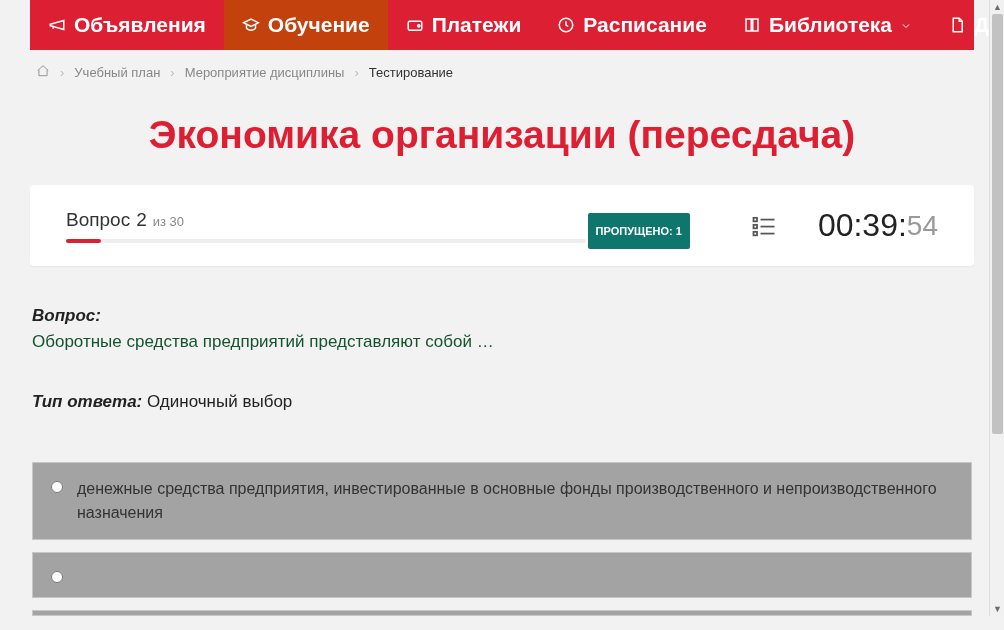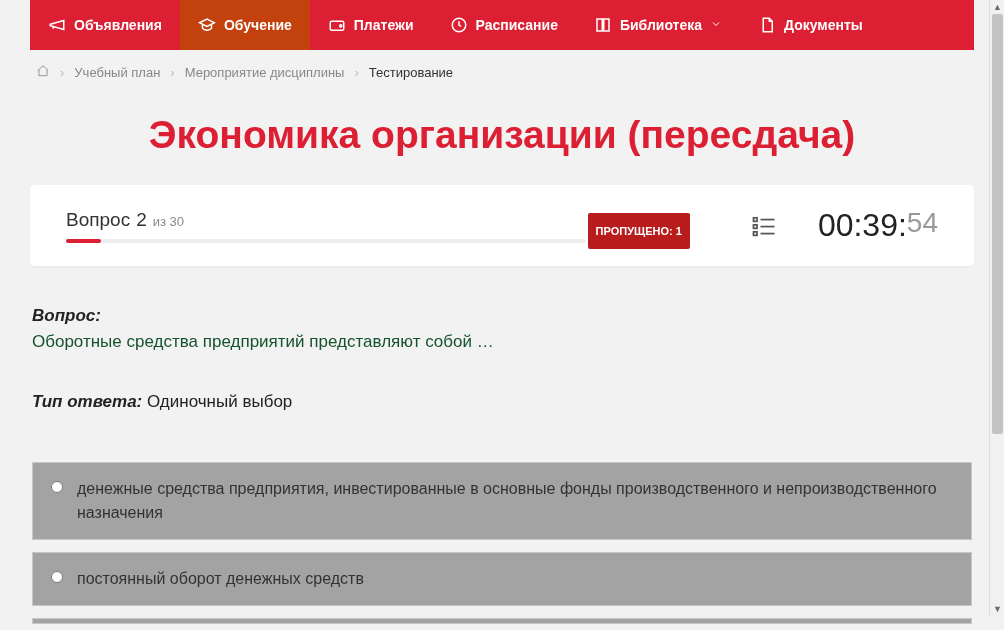--- a/index.html
+++ b/index.html
@@ -22,21 +22,21 @@
       display: flex;
       align-items: stretch;
       height: 50px;
       margin: 0;
     }
     .nav-item {
       display: flex;
       align-items: center;
       padding: 0 18px;
       color: #fff;
-      font-size: 14px;
+      font-size: 21px;
       font-weight: 600;
       cursor: pointer;
       gap: 8px;
     }
     .nav-item.active {
       background: #c2410c;
     }
     .nav-icon {
       display: inline-flex;
       align-items: center;
@@ -96,21 +96,21 @@
     }
     .progress-fill {
       height: 100%;
       background: #dc1f33;
       border-radius: 2px;
     }
     .missed-badge {
       position: absolute;
       right: 0;
       top: -26px;
-      background: #b91c1c;
+      background: #0f766e;
       color: #fff;
       font-size: 11px;
       font-weight: 700;
       padding: 12px 8px;
       border-radius: 2px;
     }
     .progress-container { position: relative; }
     .list-icon-box {
       margin: 0 40px 0 60px;
       display: flex;
@@ -121,21 +121,21 @@
       height: 28px;
       stroke: #555;
       fill: none;
       stroke-width: 1.5;
     }
     .timer {
       font-size: 32px;
       color: #222;
       font-weight: 400;
       display: flex;
-      align-items: flex-start;
+      align-items: center;
     }
     .timer .secs { color: #999; font-size: 28px; }
     .question-body {
       margin-top: 40px;
       padding: 0 2px;
     }
     .q-label {
       font-weight: 700;
       font-style: italic;
       font-size: 17px;
@@ -330,21 +330,20 @@
         <span>Одиночный выбор</span>
       </div>
 
       <div class="options">
         <label class="option">
           <input type="radio" name="ans" style="">
           <span class="option-text">денежные средства предприятия, инвестированные в основные фонды производственного и непроизводственного назначения</span>
         </label>
         <label class="option">
           <input type="radio" name="ans" style="">
-          <span class="option-text">постоянный оборот денежных средств</span>
         </label>
         <label class="option" style="padding:2px 18px;height:6px;overflow:hidden;"></label>
       </div>
     </div>
 
   </div>
 
   <div class="scrollbar-v">
     <div class="arrow" style="top:0">▲</div>
     <div class="thumb" style="top:14px;height:420px"></div>

